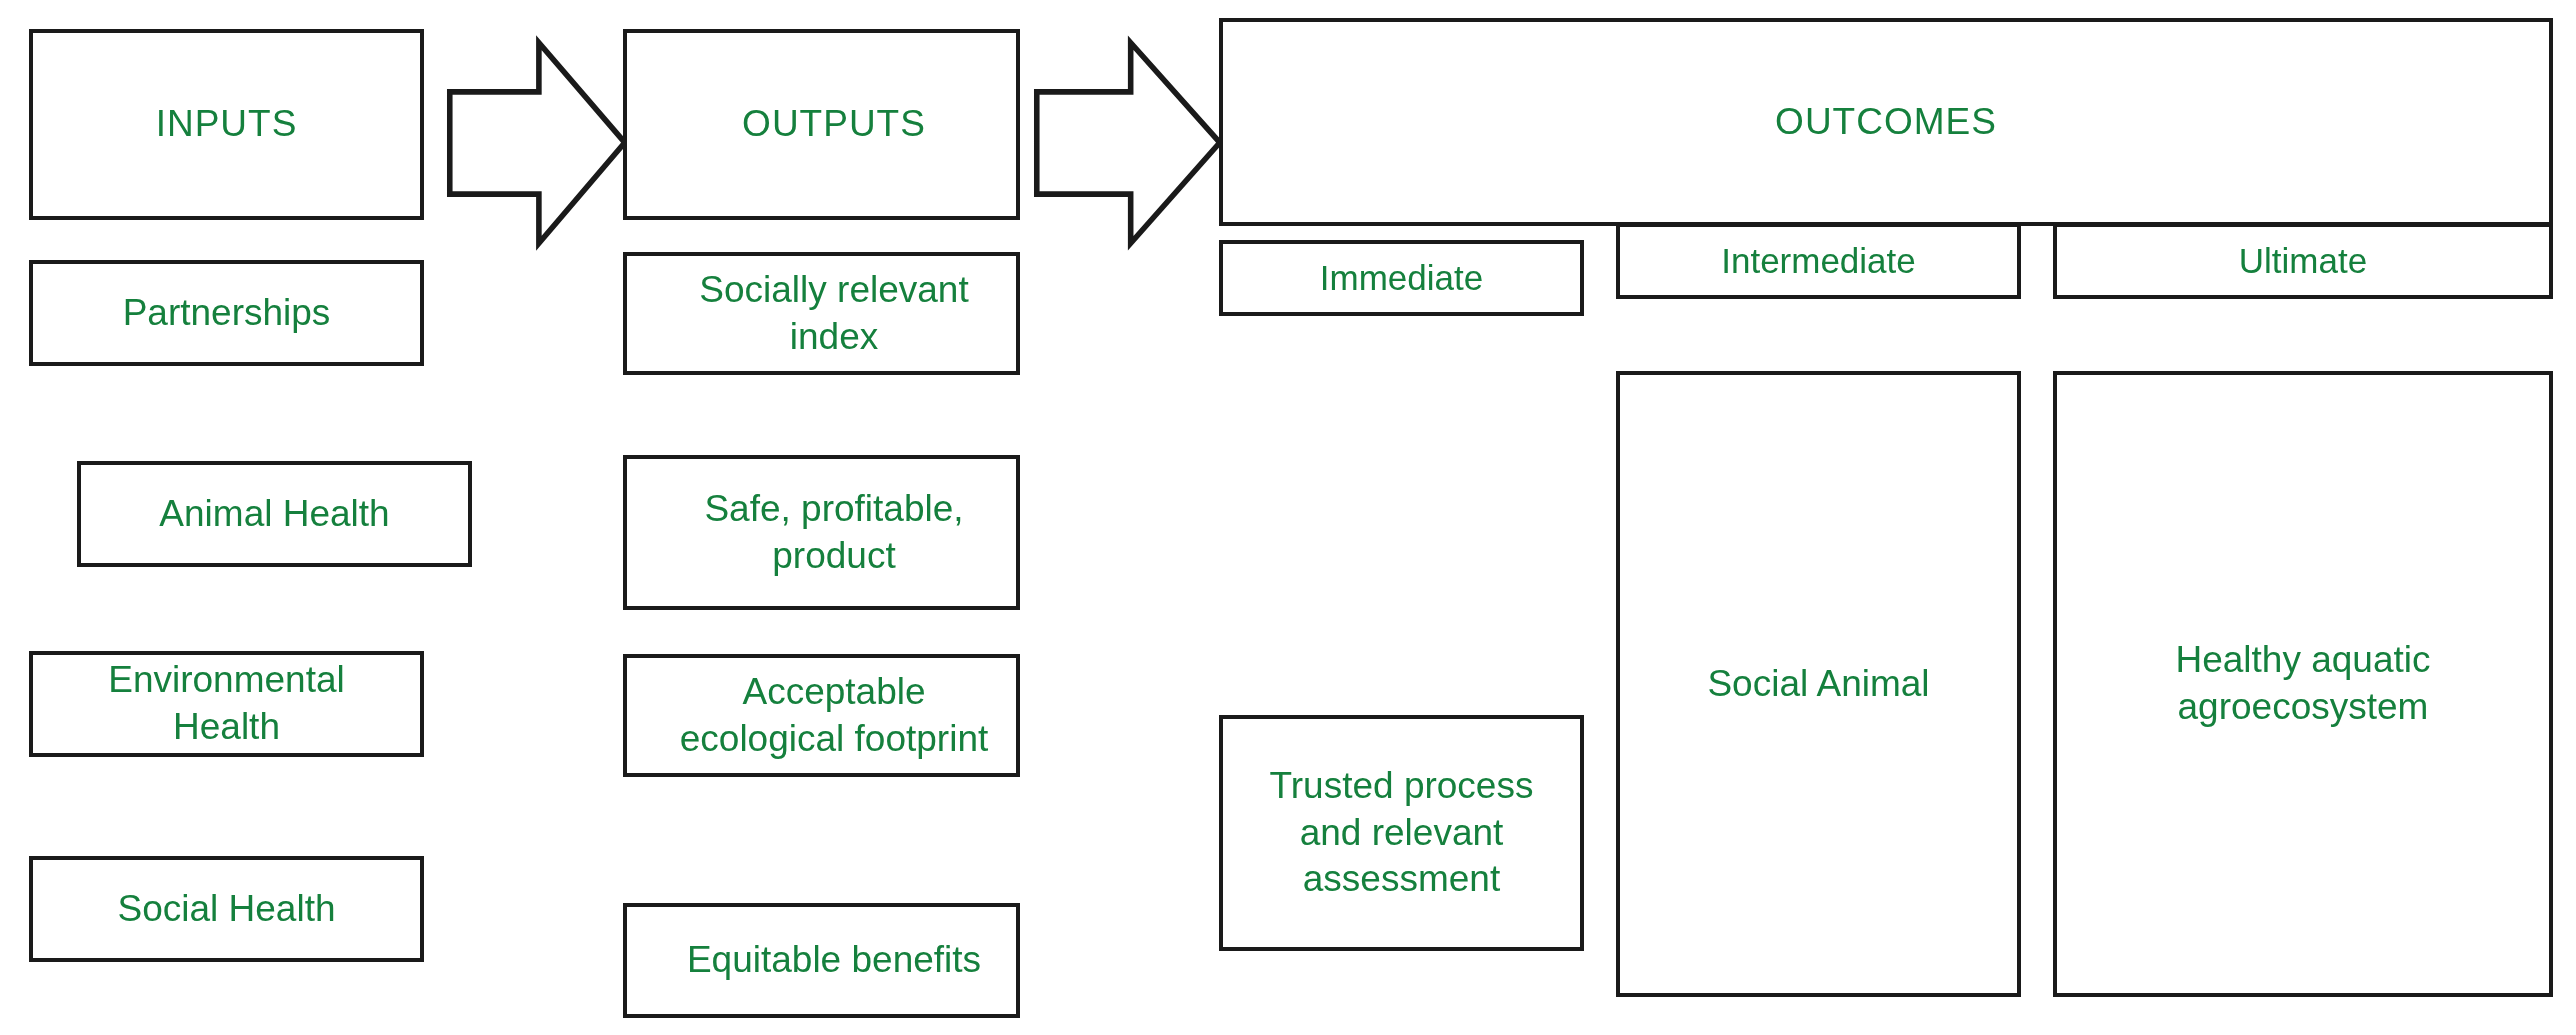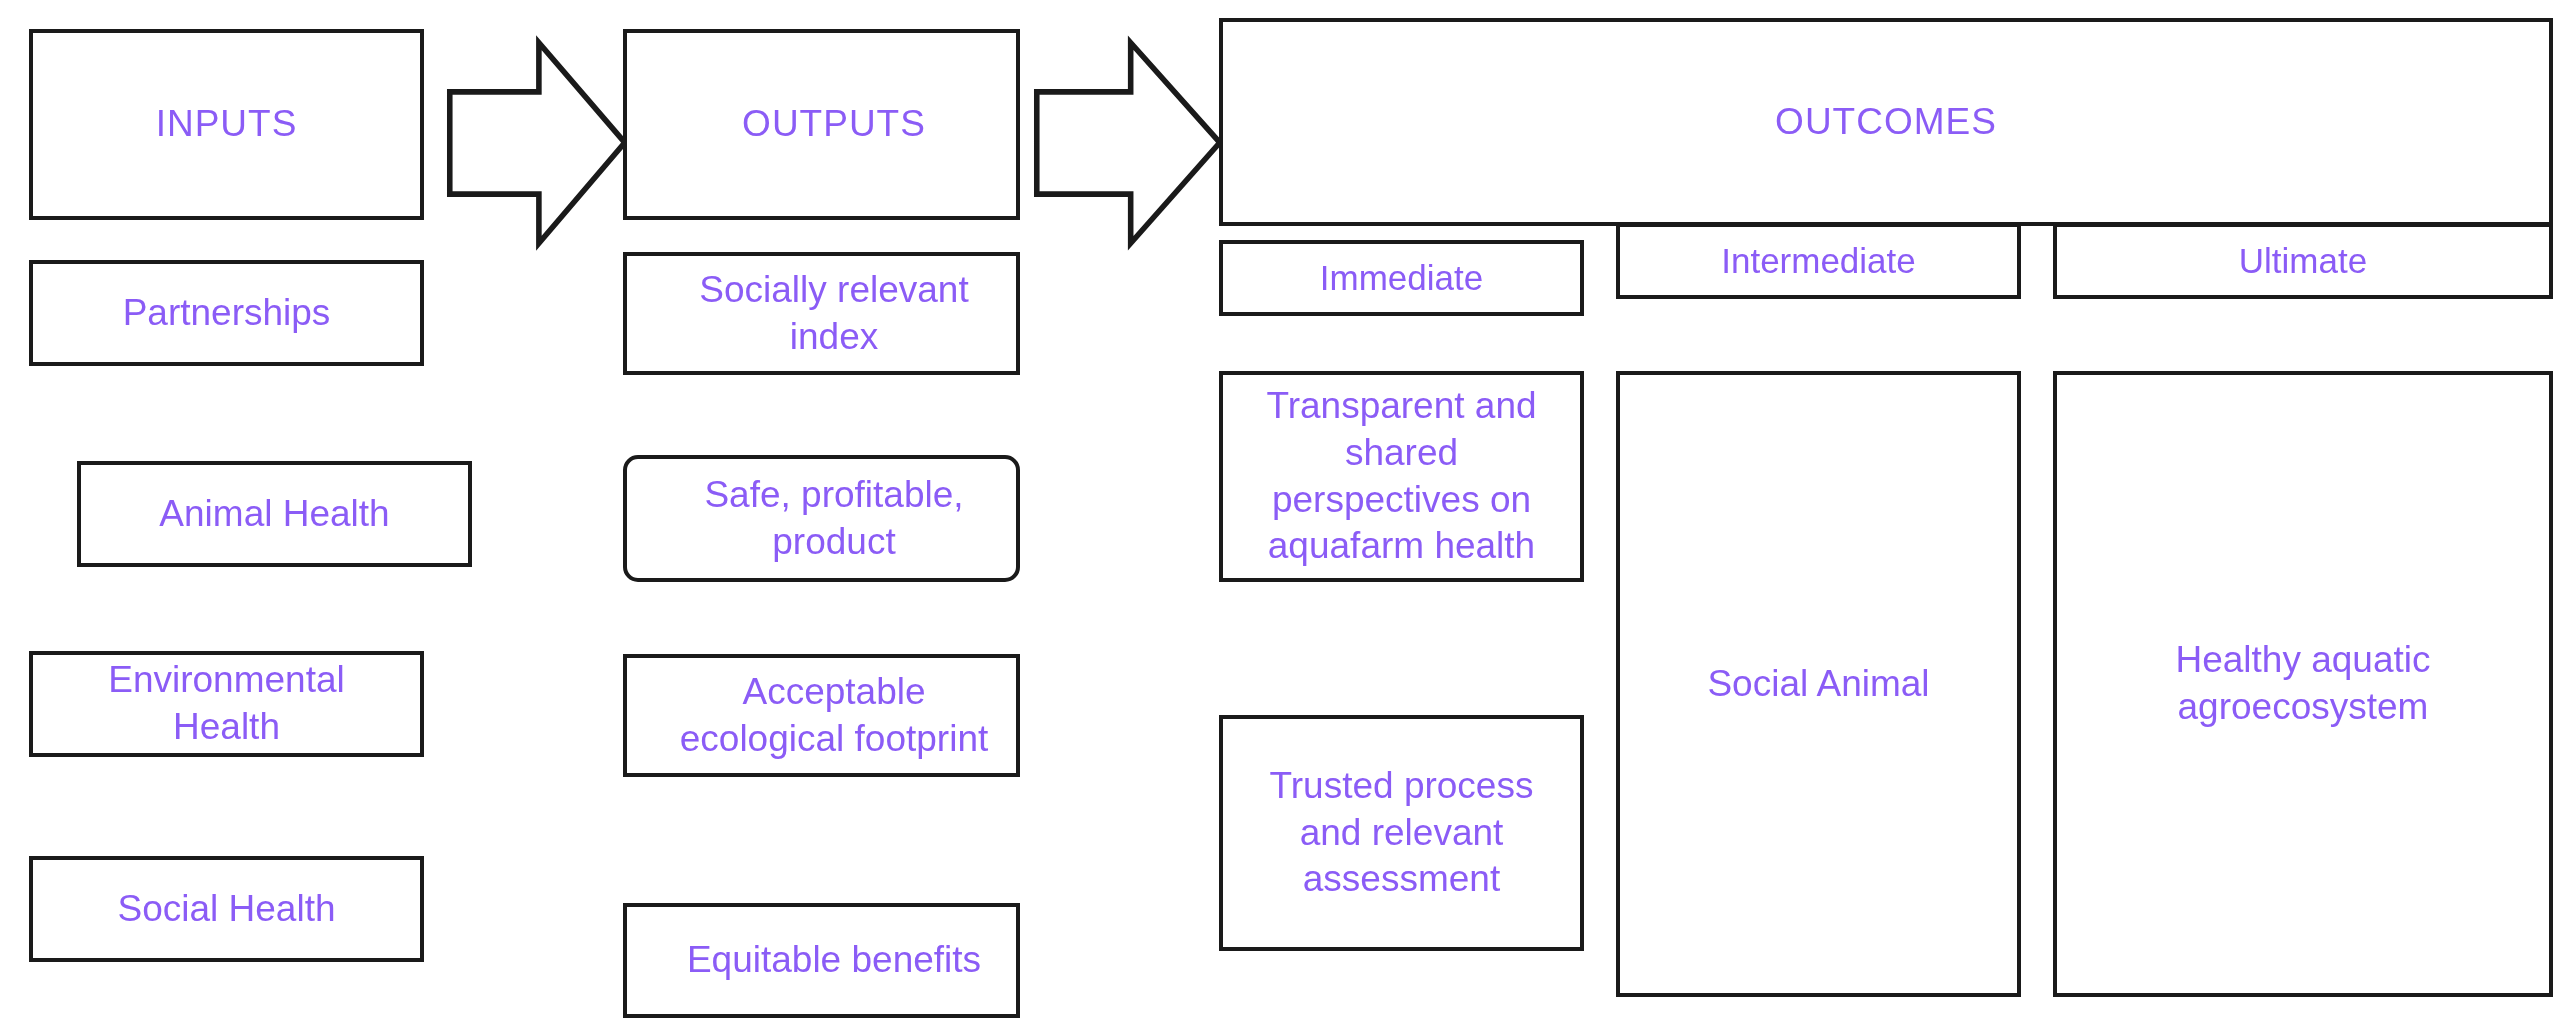--- a/index.html
+++ b/index.html
@@ -23,21 +23,21 @@
   
   .box {
     position: absolute;
     box-sizing: border-box;
     border: 4.8px solid #1a1a1a;
     background: #ffffff;
     display: flex;
     align-items: center;
     justify-content: flex-end;
     text-align: center;
-    color: #8b5cf6;
+    color: #15803d;
     line-height: 1.26;
     padding: 3.2px 11px;
   }
   .box .txt {
     display: block;
     width: 100%;
     white-space: pre-line;
   }
 
   
@@ -101,21 +101,21 @@
 
   <div class="box hdr col-outputs" style="top:29px; height:191px;">
     <span class="txt">OUTPUTS</span>
   </div>
 
   <div class="box item col-outputs" style="top:252px; height:123px;">
     <span class="txt">Socially relevant
 index</span>
   </div>
 
-  <div class="box item col-outputs" style="top:455px; height:127px;border-radius:15px;">
+  <div class="box item col-outputs" style="top:455px; height:155px;">
     <span class="txt">Safe, profitable,
 product</span>
   </div>
 
   <div class="box item col-outputs" style="top:654px; height:123px;">
     <span class="txt">Acceptable
 ecological footprint</span>
   </div>
 
   <div class="box item col-outputs" style="top:874px; height:115px;margin-top:29px;">
@@ -137,26 +137,20 @@
   </div>
 
   <div class="box subhdr sub-ultimate" style="top:223px; height:76px;">
     <span class="txt">Ultimate</span>
   </div>
 
   <div class="box subhdr sub-intermediate" style="top:223px; height:76px;">
     <span class="txt">Intermediate</span>
   </div>
 
-  <div class="box outcome sub-immediate" style="top:371px; height:211px;">
-    <span class="txt">Transparent and
-shared
-perspectives on
-aquafarm health</span>
-  </div>
 
   <div class="box outcome sub-immediate" style="top:715px; height:236px;">
     <span class="txt">Trusted process
 and relevant
 assessment</span>
   </div>
 
   <div class="box outcome sub-intermediate" style="top:371px; height:626px;">
     <span class="txt">Social Animal</span>
   </div>

